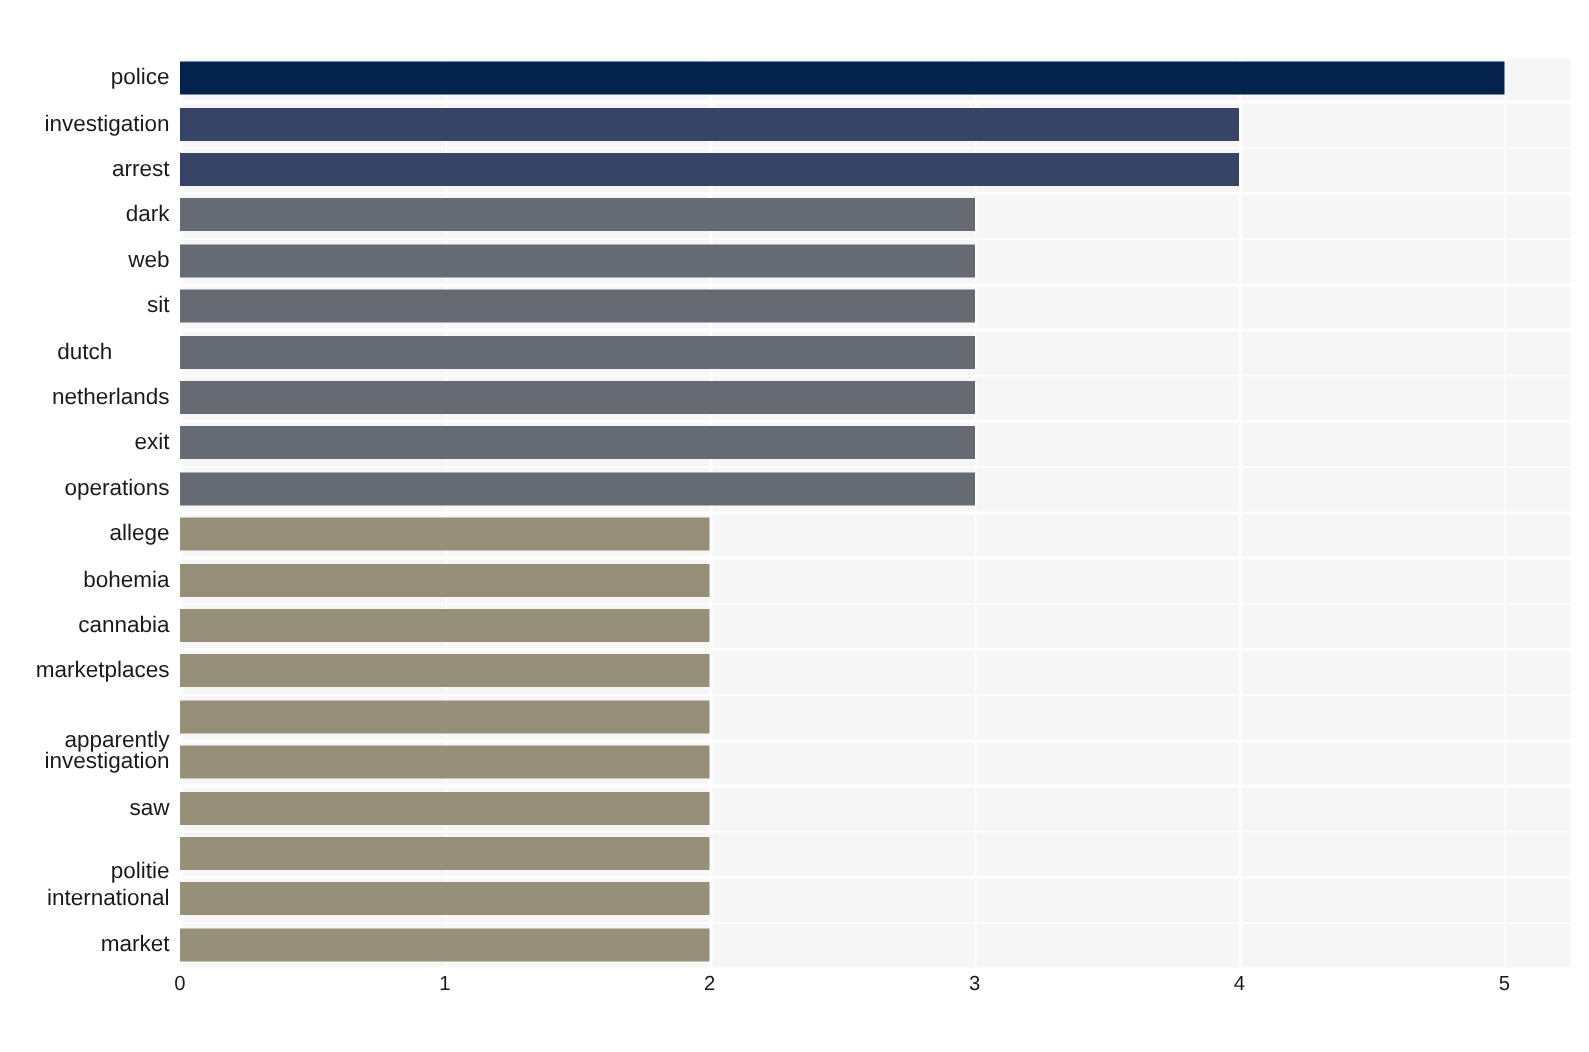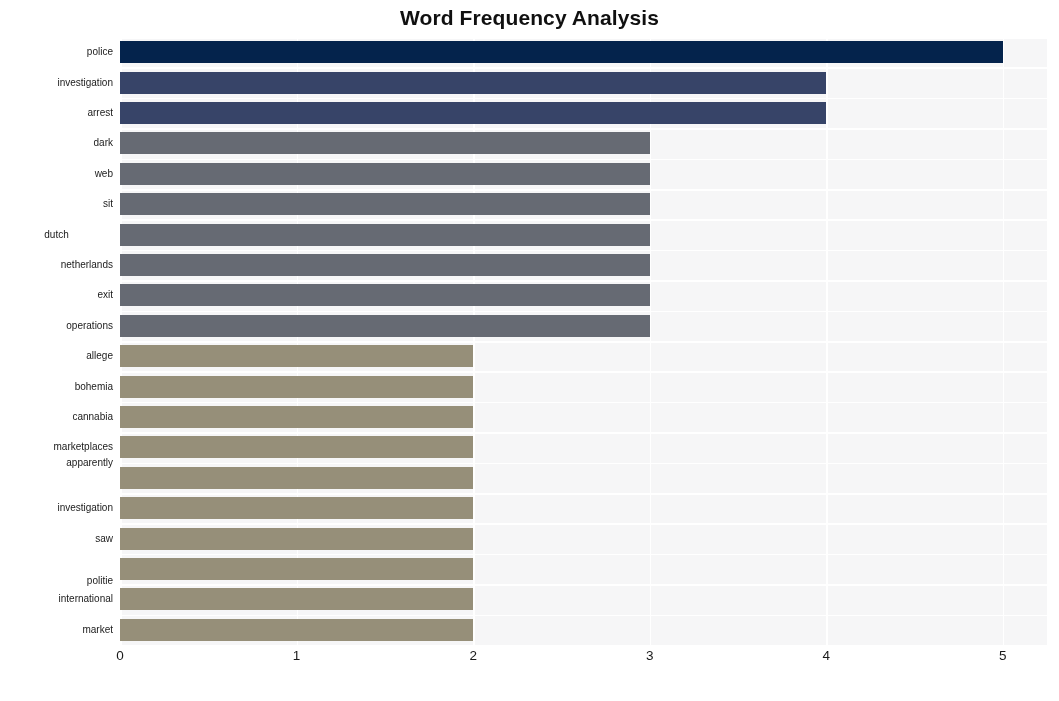--- a/index.html
+++ b/index.html
@@ -64,21 +64,21 @@
     left: 0;
     top: 37px;
     width: 113px;
     height: 608px;
   }
   .ylabel {
     position: absolute;
     right: 0;
     width: 113px;
     text-align: right;
-    font-size: 10px;
+    font-size: 15px;
     color: #1a1a1a;
     line-height: 16px;
     white-space: nowrap;
   }
   .xticks {
     position: absolute;
     left: 0;
     top: 648px;
     width: 1059px;
     height: 22px;
@@ -99,21 +99,20 @@
     text-align: center;
     font-size: 13.5px;
     color: #1a1a1a;
   }
 </style>
 </head>
 <body>
 
 <div class="figure">
 
-  <div class="chart-title">Word Frequency Analysis</div>
 
   <div class="plot-area" id="plot-area">
       <div class="vgrid" style="left: 0px;"></div>
       <div class="vgrid" style="left: 176.571px;"></div>
       <div class="vgrid" style="left: 353.143px;"></div>
       <div class="vgrid" style="left: 529.714px;"></div>
       <div class="vgrid" style="left: 706.286px;"></div>
       <div class="vgrid" style="left: 882.857px;"></div>
       <div class="hgrid" style="top: 0px;"></div>
       <div class="hgrid" style="top: 30.4px;"></div>
@@ -166,21 +165,21 @@
       <div class="ylabel" style="top: 128.8px;">web</div>
       <div class="ylabel" style="top: 159.2px;">sit</div>
       <div class="ylabel" style="top: 189.6px; text-align: center;">dutch</div>
       <div class="ylabel" style="top: 220px;">netherlands</div>
       <div class="ylabel" style="top: 250.4px;">exit</div>
       <div class="ylabel" style="top: 280.8px;">operations</div>
       <div class="ylabel" style="top: 311.2px; padding-left: 20px;">allege</div>
       <div class="ylabel" style="top: 341.6px; padding-left: 42px;">bohemia</div>
       <div class="ylabel" style="top: 372px;">cannabia</div>
       <div class="ylabel" style="top: 402.4px;">marketplaces</div>
-      <div class="ylabel" style="top: 418px; margin-left: 38px;">apparently</div>
+      <div class="ylabel" style="top: 449px; margin-left: 38px;">apparently</div>
       <div class="ylabel" style="top: 463.2px;">investigation</div>
       <div class="ylabel" style="top: 493.6px;">saw</div>
       <div class="ylabel" style="top: 524px; margin-top: 12px;">politie</div>
       <div class="ylabel" style="top: 554.4px;">international</div>
       <div class="ylabel" style="top: 584.8px;">market</div>
     </div>
 
   <div class="xticks" id="xticks">
       <div class="xtick" style="left: 120px;">0</div>
       <div class="xtick" style="left: 296.571px;">1</div>

